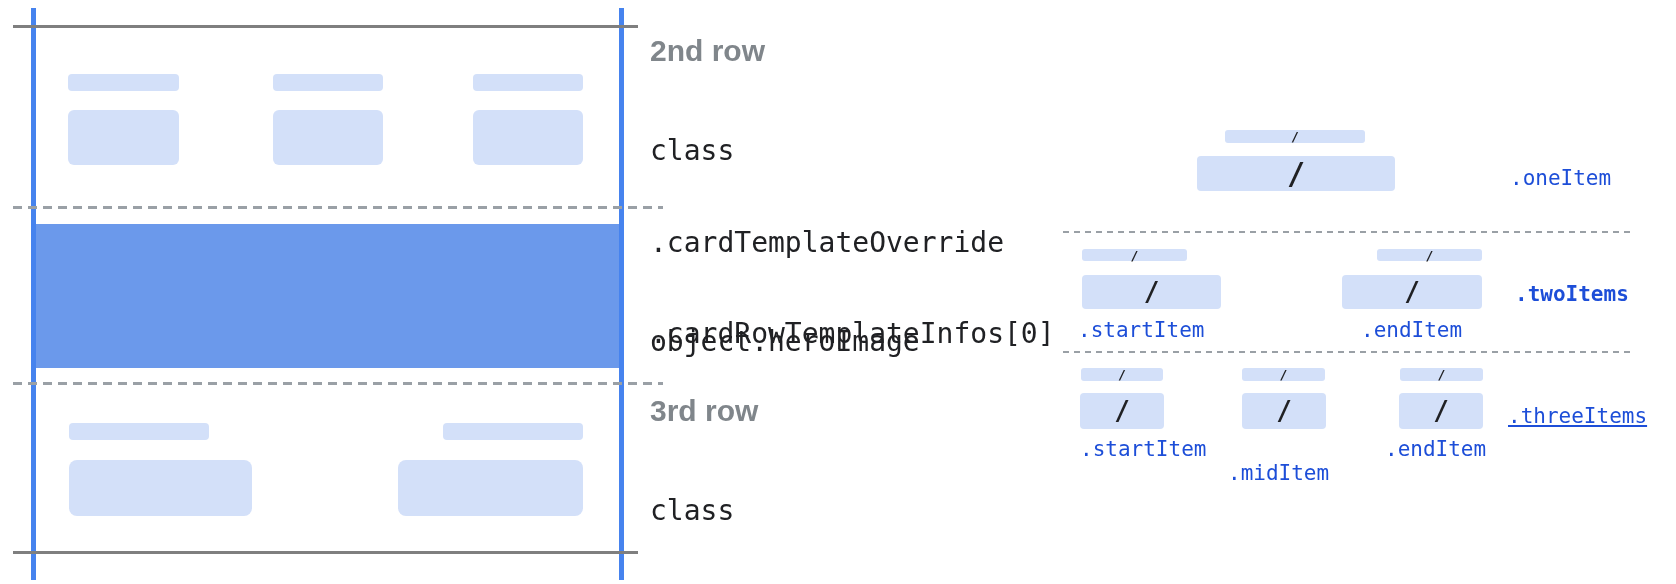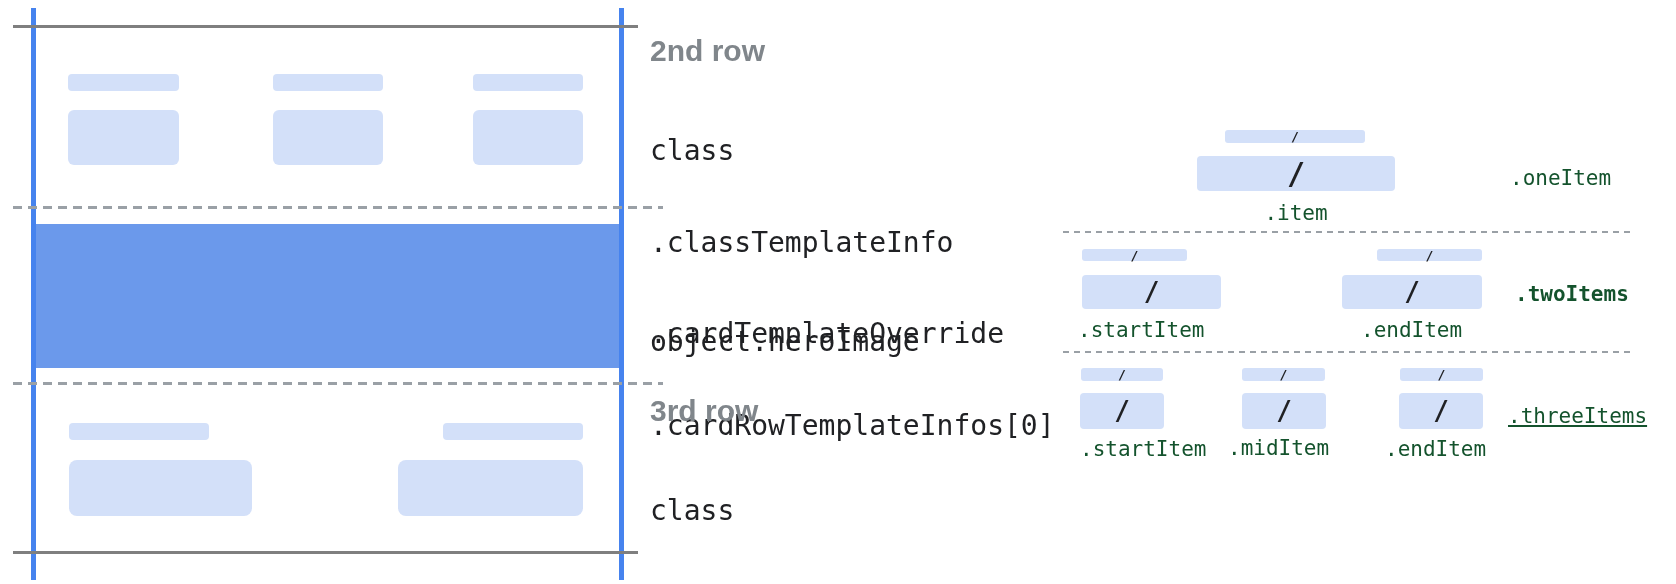--- a/index.html
+++ b/index.html
@@ -12,21 +12,21 @@
   .hline{height:3px;background:#7f7f7f;}
   .dash-l{height:3px;background:repeating-linear-gradient(90deg,#9aa0a6 0 9px,transparent 9px 15px);}
   .dash-r{height:2px;background:repeating-linear-gradient(90deg,#9aa0a6 0 6px,transparent 6px 11px);}
   .ph{background:#d3e0f9;}                 
   .hero{background:#6b99eb;}
 
   
   .h-row{font-size:30px;font-weight:700;color:#80868b;letter-spacing:0;}
   .code{font-family:"DejaVu Sans Mono",monospace;font-size:28px;line-height:30.5px;
         color:#202124;white-space:pre;}
-  .code-r{font-family:"DejaVu Sans Mono",monospace;font-size:21px;color:#14532d;white-space:pre;}
+  .code-r{font-family:"DejaVu Sans Mono",monospace;font-size:21px;color:#1d4ed8;white-space:pre;}
 
   
   .bar{display:flex;align-items:center;justify-content:center;}
   .slash{font-family:"DejaVu Sans Mono",monospace;font-weight:700;color:#202124;line-height:1;}
   .slash-sm{font-size:13px;}
   .slash-md{font-size:26px;}
   .slash-lg{font-size:30px;}
   .r3{border-radius:3px;} .r4{border-radius:4px;} .r6{border-radius:6px;} .r8{border-radius:8px;}
   .ctr{text-align:center;}
 </style>
@@ -52,21 +52,20 @@
   <div class="abs hero" style="left:36px;top:224px;width:583px;height:144px;"></div>
 
   <div class="abs ph r4" style="left:69px;top:423px;width:140px;height:17px;"></div>
   <div class="abs ph r8" style="left:69px;top:460px;width:183px;height:56px;"></div>
   <div class="abs ph r4" style="left:443px;top:423px;width:140px;height:17px;"></div>
   <div class="abs ph r8" style="left:398px;top:460px;width:185px;height:56px;"></div>
 
   <div class="abs h-row" style="left:650px;top:34px;">2nd row</div>
   <div class="abs code" style="left:650px;top:75px;">
     <div>class</div>
-    <div>.classTemplateInfo</div>
     <div>.cardTemplateOverride</div>
     <div>.cardRowTemplateInfos[0]</div>
   </div>
 
   <div class="abs code" style="left:650px;top:266px;">
     <div>object.heroImage</div>
   </div>
 
   <div class="abs h-row" style="left:650px;top:394px;">3rd row</div>
   <div class="abs code" style="left:650px;top:435px;">
@@ -75,21 +74,20 @@
     
     
   </div>
 
   <div class="abs ph r3 bar" style="left:1225px;top:130px;width:140px;height:13px;">
     <span class="slash slash-sm">/</span>
   </div>
   <div class="abs ph r4 bar" style="left:1197px;top:156px;width:198px;height:35px;">
     <span class="slash slash-lg">/</span>
   </div>
-  <div class="abs code-r ctr" style="left:1197px;top:201px;width:198px;">.item</div>
   <div class="abs code-r" style="left:1510px;top:166px;">.oneItem</div>
 
   <div class="abs dash-r" style="left:1063px;top:231px;width:567px;"></div>
 
   <div class="abs ph r3 bar" style="left:1082px;top:249px;width:105px;height:12px;">
     <span class="slash slash-sm">/</span>
   </div>
   <div class="abs ph r4 bar" style="left:1082px;top:275px;width:139px;height:34px;">
     <span class="slash slash-md">/</span>
   </div>
@@ -117,17 +115,17 @@
   <div class="abs ph r4 bar" style="left:1242px;top:393px;width:84px;height:36px;">
     <span class="slash slash-md">/</span>
   </div>
   <div class="abs ph r3 bar" style="left:1400px;top:368px;width:83px;height:13px;">
     <span class="slash slash-sm">/</span>
   </div>
   <div class="abs ph r4 bar" style="left:1399px;top:393px;width:84px;height:36px;">
     <span class="slash slash-md">/</span>
   </div>
   <div class="abs code-r" style="left:1080px;top:437px;">.startItem</div>
-  <div class="abs code-r" style="left:1228px;top:436px;">.midItem</div>
+  <div class="abs code-r" style="left:1228px;top:461px;">.midItem</div>
   <div class="abs code-r" style="left:1385px;top:437px;">.endItem</div>
   <div class="abs code-r" style="left:1508px;top:404px;text-decoration:underline;">.threeItems</div>
 
 </div>
 
 </body></html>

